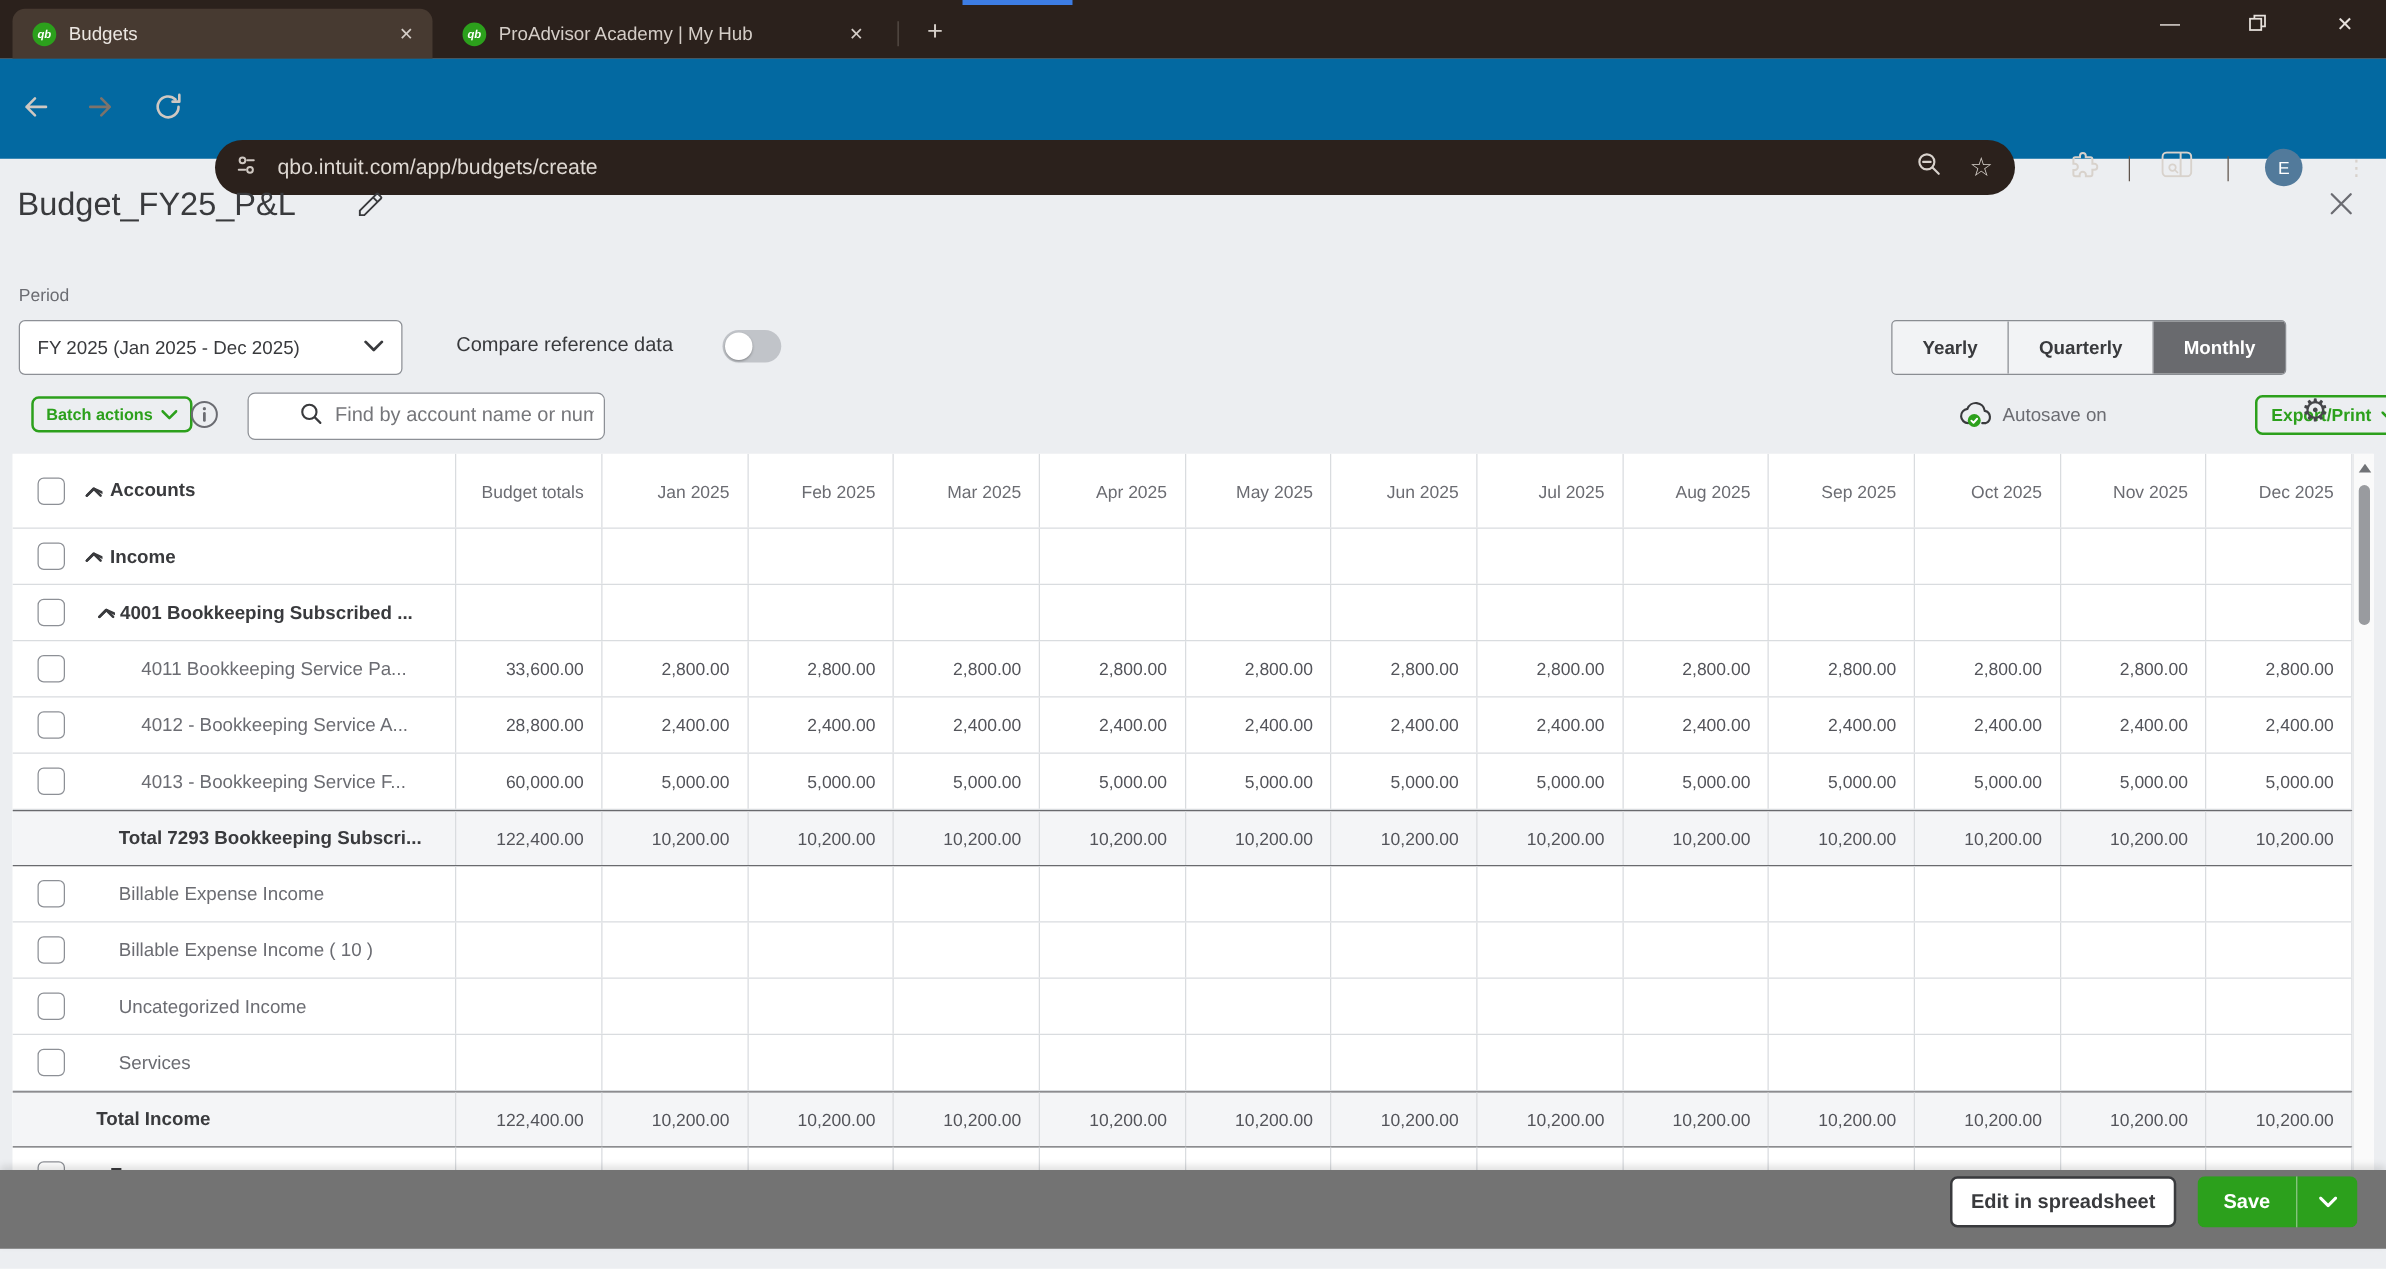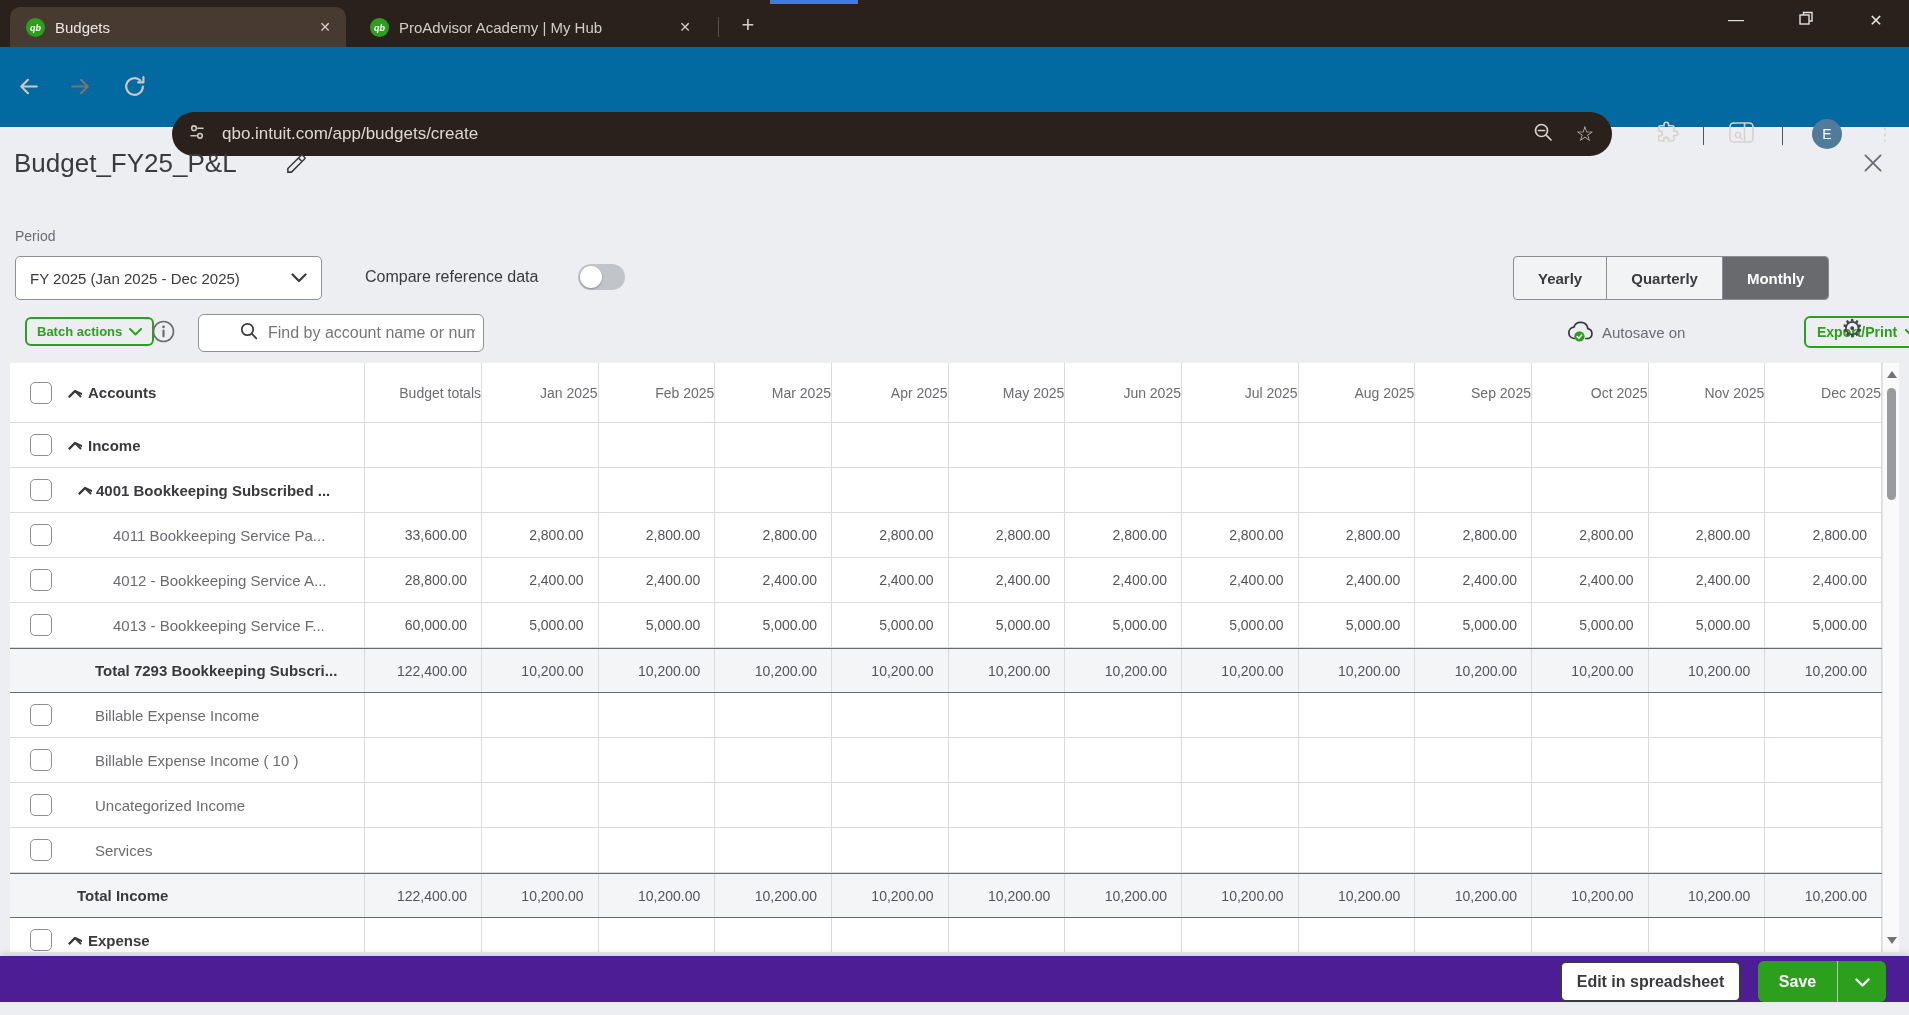--- a/index.html
+++ b/index.html
@@ -78,21 +78,21 @@
   .autosave-lbl { position:absolute; left:1602px; top:324px; font-size:15px; color:#6b6c72; }
   .export-btn { position:absolute; left:1804px; top:316px; height:32px; padding:0 11px; border:2px solid #2ca01c;
                 border-radius:6px; display:flex; align-items:center; gap:8px; font-size:14px; font-weight:bold; color:#2ca01c; }
   .gear-ic { position:absolute; left:1841px; top:314px; font-size:25px; color:#45464a; }
 
   
   .table-card { position:absolute; left:10px; top:363px; width:1889px; height:589px; background:#fff; overflow:hidden; }
   .thead, .trow { display:grid; grid-template-columns:355px 117px repeat(12, 1fr); width:1872px; }
   .thead { height:60px; border-bottom:1px solid #d9dcdf; }
   .hcell { border-right:1px solid #d9dcdf; display:flex; align-items:center; justify-content:flex-end;
-           font-size:14px; color:#6b6c72; }
+           padding-right:14px; font-size:14px; color:#6b6c72; }
   .hcell.acct-h { justify-content:flex-start; padding-right:0; }
   .trow { height:45px; border-bottom:1px solid #d9dcdf; }
   .cell { border-right:1px solid #d9dcdf; display:flex; align-items:center; }
   .cell.val { justify-content:flex-end; padding-right:14px; font-size:14px; color:#53545a; }
   .cb { width:22px; height:22px; margin-left:20px; border:1.5px solid #8d9096; border-radius:5px; background:#fff; flex:none; }
   .caret { display:flex; flex:none; }
   .nm { font-size:15px; color:#6b6c72; white-space:nowrap; }
   .thead .caret { margin-left:16px; }
   .thead .nm { margin-left:6px; font-weight:bold; color:#393a3d; }
   .trow.section .caret { margin-left:16px; }  .trow.section .nm { margin-left:6px; font-weight:bold; color:#393a3d; }
@@ -104,21 +104,21 @@
   .trow.total-main .nm { margin-left:67px; font-weight:bold; color:#393a3d; }
 
   .vscroll { position:absolute; right:0; top:0; width:17px; height:589px; background:#fafafa; border-left:1px solid #e3e5e8; }
   .tri-up { position:absolute; left:4px; top:8px; width:0; height:0; border-left:5px solid transparent;
             border-right:5px solid transparent; border-bottom:7px solid #707276; }
   .tri-down { position:absolute; left:4px; bottom:8px; width:0; height:0; border-left:5px solid transparent;
               border-right:5px solid transparent; border-top:7px solid #707276; }
   .vthumb { position:absolute; left:4px; top:25px; width:9px; height:112px; border-radius:5px; background:#999b9f; }
 
   
-  .footer { position:absolute; left:0; top:956px; width:1909px; height:46px; background:#4c1d95;
+  .footer { position:absolute; left:0; top:936px; width:1909px; height:63px; background:#737373;
             box-shadow:0 -3px 6px rgba(0,0,0,.12); }
   .edit-btn { position:absolute; left:1560px; top:5px; width:181px; height:41px; background:#fff;
               border:2px solid #393a3d; border-radius:6px; display:flex; align-items:center; justify-content:center;
               font-size:16px; font-weight:bold; color:#393a3d; }
   .save-group { position:absolute; left:1758px; top:5px; height:41px; display:flex; border-radius:6px; overflow:hidden; }
   .save-main { width:80px; background:#2ca01c; color:#fff; font-size:16px; font-weight:bold;
                display:flex; align-items:center; justify-content:center; border-right:1px solid rgba(255,255,255,.55); }
   .save-chev { width:48px; background:#2ca01c; display:flex; align-items:center; justify-content:center; }
 </style>
 </head>

